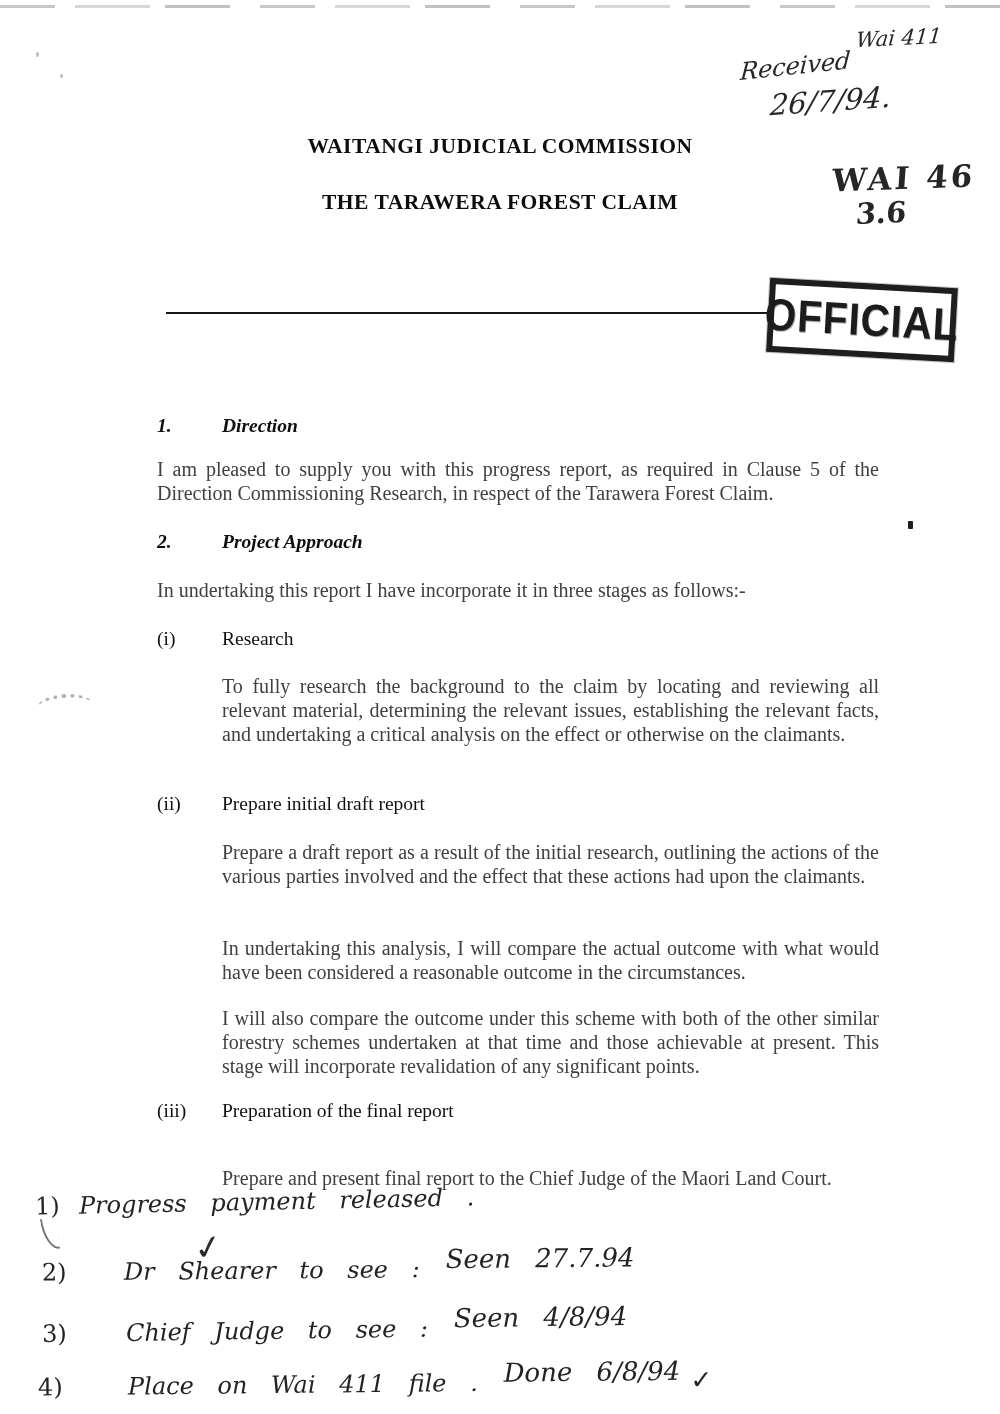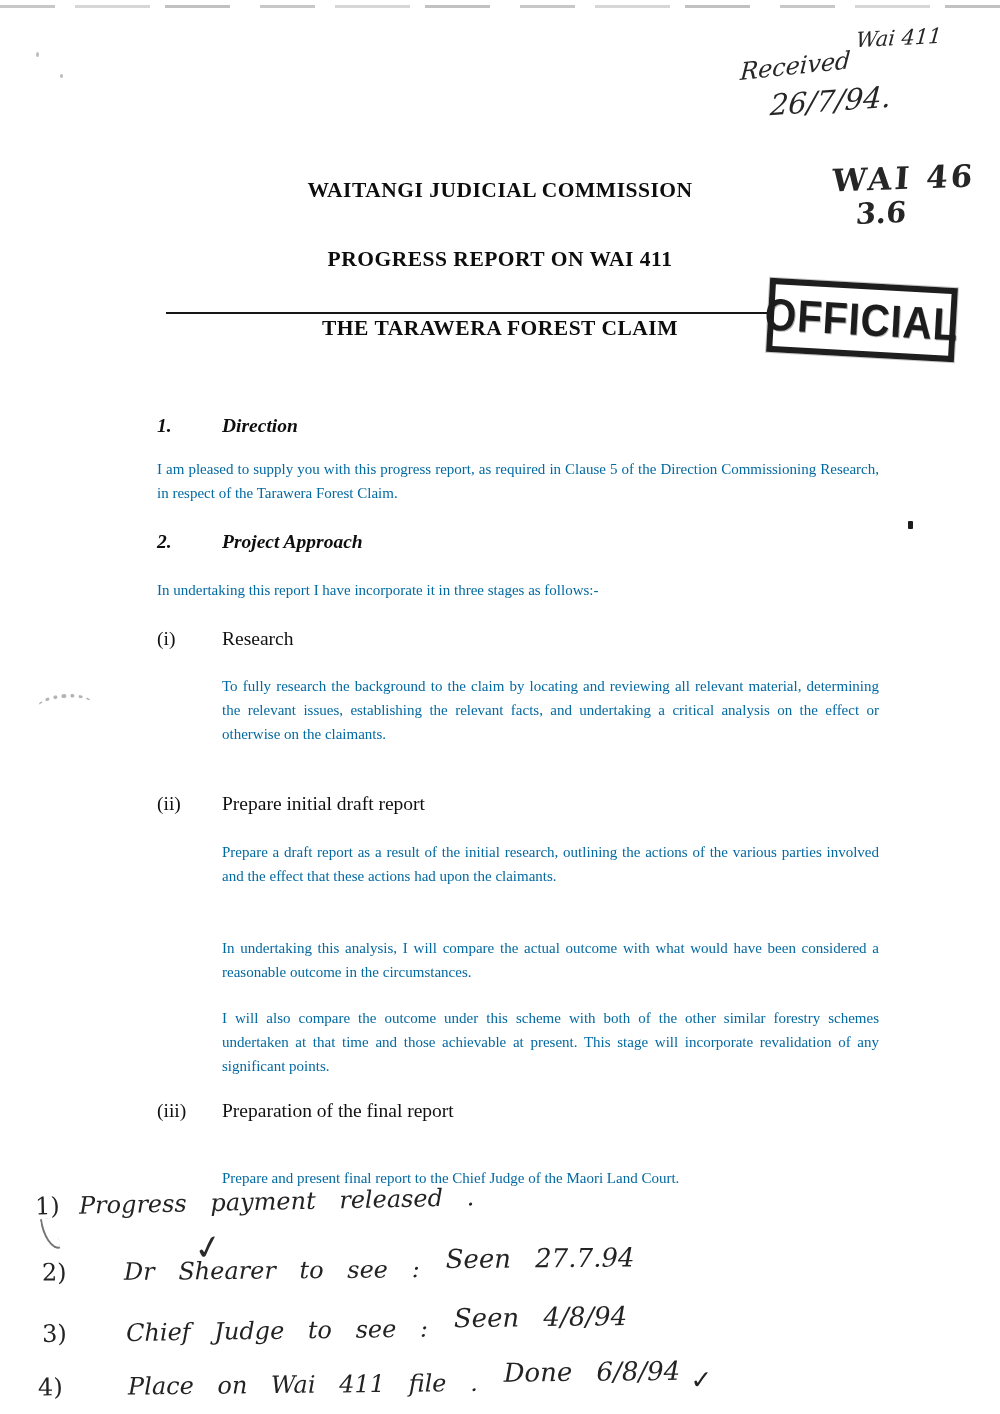--- a/index.html
+++ b/index.html
@@ -26,41 +26,41 @@
     position:absolute;font-family:"DejaVu Serif", serif;font-style:italic;
     color:#262626;white-space:nowrap;
   }
   .hw-case{left:856px;top:26px;font-size:21px;transform:rotate(-3deg) skewX(-8deg);}
   .hw-received{left:740px;top:52px;font-size:24px;transform:rotate(-6deg) skewX(-10deg);}
   .hw-recdate{left:770px;top:84px;font-size:29px;transform:rotate(-4deg) skewX(-8deg);}
   .hw-wai46{left:832px;top:160px;font-size:31px;transform:rotate(-2deg) skewX(-6deg);letter-spacing:3px;font-style:normal;font-weight:bold;}
   .hw-346{left:856px;top:196px;font-size:29px;transform:rotate(-2deg) skewX(-6deg);font-style:normal;font-weight:bold;}
   
   .title-block{position:absolute;left:0;top:134px;width:1000px;text-align:center;}
-  .title-line{font-weight:bold;font-size:21.5px;letter-spacing:.5px;margin-bottom:31px;color:#0d0d0d;margin-top:44px;}
+  .title-line{font-weight:bold;font-size:21.5px;letter-spacing:.5px;margin-bottom:31px;color:#0d0d0d;}
   
   .rule{position:absolute;left:166px;top:312px;width:754px;height:2px;background:#161616;}
   .stamp{
     position:absolute;left:768px;top:283px;width:176px;height:62px;
     border:6px solid #1e1e1e;transform:rotate(3.2deg);background:#fff;
     display:flex;align-items:center;justify-content:center;
     box-shadow:0 0 0 1px rgba(30,30,30,.25);
   }
   .stamp-text{
     font-family:"Liberation Sans", sans-serif;font-weight:700;font-size:45px;
     color:#1c1c1c;letter-spacing:1px;transform:scaleX(.9);
     text-shadow:1px 1px 0 rgba(28,28,28,.35);
   }
   
   .sec{position:absolute;left:157px;width:722px;font-weight:bold;font-style:italic;font-size:19.5px;color:#0e0e0e;}
   .sec .num{display:inline-block;width:65px;font-style:italic;}
   .stage{position:absolute;left:157px;width:722px;font-size:19.5px;color:#101010;}
   .stage .marker{display:inline-block;width:65px;}
   .body{
-    position:absolute;margin:0;font-size:15px;line-height:24px;color:#0369a1;
+    position:absolute;margin:0;font-size:20px;line-height:24px;color:#404040;
     text-align:justify;
   }
   .p-full{left:157px;width:722px;}
   .p-ind{left:222px;width:657px;}
   
   .note{
     position:absolute;font-family:"DejaVu Serif", serif;font-style:italic;
     color:#232323;font-size:24px;white-space:nowrap;word-spacing:16px;
   }
   .note .n{display:inline-block;font-style:normal;}
@@ -96,21 +96,20 @@
   <div class="ink-dot"></div>
 
   <div class="hand hw-case">Wai 411</div>
   <div class="hand hw-received">Received</div>
   <div class="hand hw-recdate">26/7/94.</div>
   <div class="hand hw-wai46">WAI 46</div>
   <div class="hand hw-346">3.6</div>
 
   <div class="title-block">
     <div class="title-line">WAITANGI JUDICIAL COMMISSION</div>
-    <div class="title-line">PROGRESS REPORT ON WAI 411</div>
     <div class="title-line">THE TARAWERA FOREST CLAIM</div>
   </div>
 
   <div class="rule"></div>
   <div class="stamp">
     <span class="stamp-text">OFFICIAL</span>
   </div>
 
   <div class="sec" style="top:415px;">
     <span class="num">1.</span><span>Direction</span>

